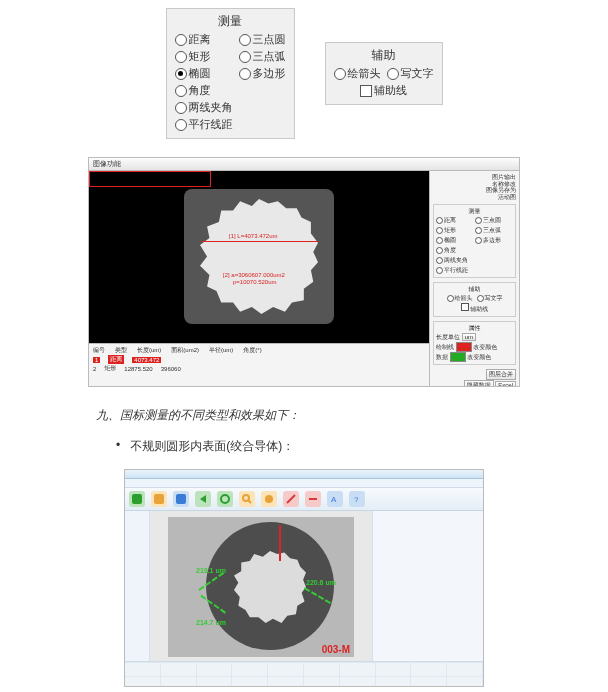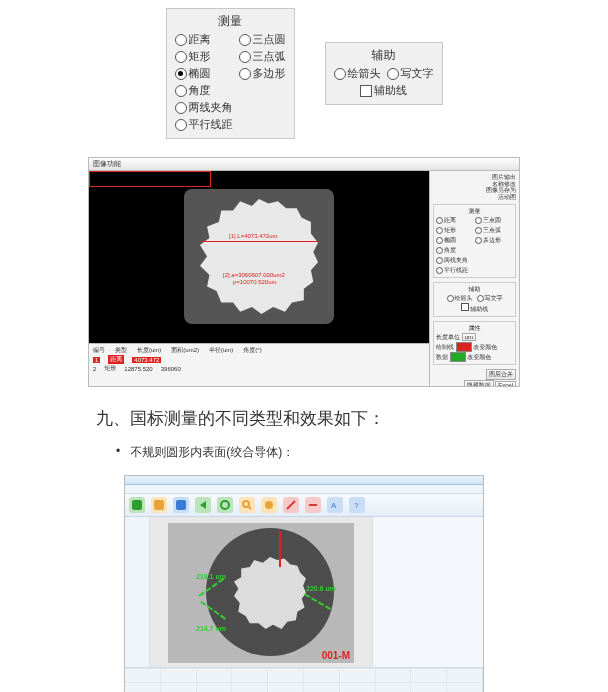--- a/index.html
+++ b/index.html
@@ -191,21 +191,22 @@
     background: linear-gradient(#fff,#e4e4e4);
     padding: 0 2px;
     font-size: 6px;
   }
   .shot1 .swatch-red { display: inline-block; width: 14px; height: 8px; background: #d22; border: 1px solid #888; vertical-align: middle;}
   .shot1 .swatch-green { display: inline-block; width: 14px; height: 8px; background: #2a2; border: 1px solid #888; vertical-align: middle;}
 
   
   .para {
     margin: 0 0 14px 96px;
-    font-size: 17px;
+    font-size: 12px;
+    font-style: italic;
   }
   .bullet {
     margin: 0 0 14px 116px;
     font-size: 12px;
     display: flex;
     gap: 10px;
     text-align: right;
   }
   .bullet::before {
     content: "•";
@@ -578,21 +579,21 @@
           <div class="ring"></div>
           <div class="ring-hole"></div>
           <div class="red-line"></div>
 
           <div class="green-line gl" style="left:55px; top:55px; height:30px; transform:rotate(55deg);"></div>
           <div class="green-line gl" style="left:58px; top:95px; height:30px; transform:rotate(125deg);"></div>
           <div class="green-line gl" style="left:136px; top:72px; height:30px; transform:rotate(-60deg);"></div>
           <div class="ov-label" style="left:28px; top:50px;">219.1 um</div>
           <div class="ov-label" style="left:28px; top:102px;">214.7 um</div>
           <div class="ov-label" style="left:138px; top:62px;">220.6 um</div>
-          <div class="watermark">001-M</div>
+          <div class="watermark">003-M</div>
         </div>
       </div>
       <div class="right-pane"></div>
     </div>
     <div class="footer">
       <div class="grid-row">
           <div></div>
           <div></div>
           <div></div>
           <div></div>

